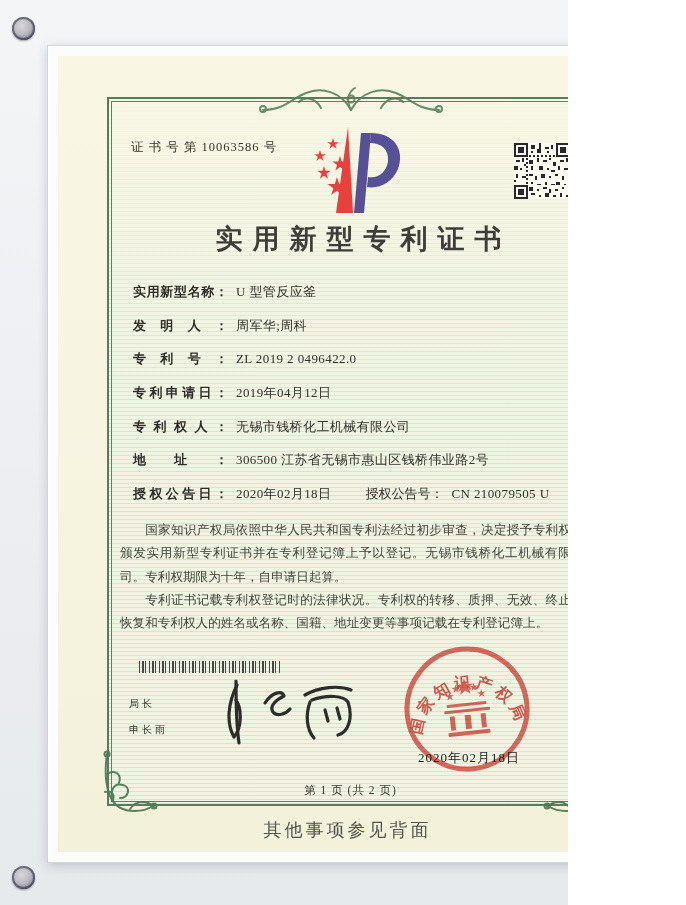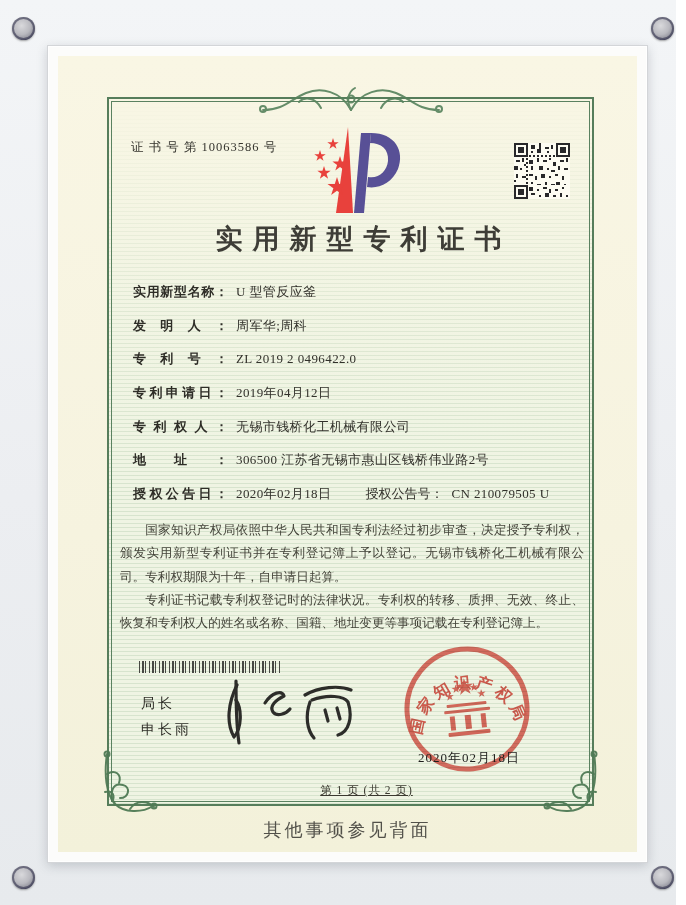--- a/index.html
+++ b/index.html
@@ -1,18 +1,18 @@
 <!DOCTYPE html>
 <html><head>
 <meta charset="utf-8">
 <style>
   * { margin:0; padding:0; box-sizing:border-box; }
   html,body { width:686px; height:905px; }
   body { font-family:"Liberation Serif","DejaVu Serif",serif; }
-  .stage { position:relative; width:676px; height:905px;
+  .stage { position:relative; width:568px; height:905px;
            background:linear-gradient(180deg,#f3f5f7 0%,#eceef1 55%,#e7eaed 100%); overflow:hidden; }
 
   
   .screw { position:absolute; width:23px; height:23px; border-radius:50%;
            background:radial-gradient(circle at 42% 38%, #d9d9dc 0%, #b9b9bf 45%, #8f8f99 70%, #3c3c52 78%, #23233a 100%);
            box-shadow:0 1px 2px rgba(0,0,0,.35), inset 0 0 0 2px rgba(40,40,70,.55); }
   .screw.tl { left:12px; top:17px; } .screw.tr { left:651px; top:17px; }
   .screw.bl { left:12px; top:866px; } .screw.br { left:651px; top:866px; }
 
   
@@ -49,30 +49,30 @@
   .g2     { margin-left:34px; }
 
   .paras  { position:absolute; left:11px; top:420px; width:464px; font-size:12.6px;
             line-height:1.85; color:#44443a; text-align:justify; }
   .paras p { text-indent:2em; }
 
   .barcode { position:absolute; left:30px; top:562px; width:142px; height:12px;
              background:repeating-linear-gradient(90deg,#2b2b28 0 1px,transparent 1px 3px,#2b2b28 3px 5px,transparent 5px 6px,#2b2b28 6px 7px,transparent 7px 10px);
              opacity:.85; }
 
-  .signer { position:absolute; left:32px; top:592px; font-size:14px; color:#2e2d27; line-height:26px; letter-spacing:3px; }
+  .signer { position:absolute; left:20px; top:592px; font-size:10px; color:#2e2d27; line-height:26px; letter-spacing:3px; }
   .signature { position:absolute; left:100px; top:576px; }
 
   .seal { position:absolute; left:292px; top:544px; width:132px; height:132px;
           mix-blend-mode:multiply; opacity:.93; transform:rotate(-6deg); }
   .sealdate { position:absolute; left:290px; top:650px; width:140px; text-align:center;
               font-size:13px; color:#1e1e1c; letter-spacing:1px; z-index:3; }
 
-  .pageinfo { position:absolute; left:16px; top:684px; width:100%; text-align:center;
-              font-size:11.5px; color:#3a392f; letter-spacing:1px;text-decoration:underline; }
+  .pageinfo { position:absolute; left:0; top:684px; width:100%; text-align:center;
+              font-size:11.5px; color:#3a392f; letter-spacing:1px; }
 
   .backnote { position:absolute; left:0; top:762px; width:100%; text-align:center;
               font-size:18px; color:#52514a; letter-spacing:3px; }
   .hiddefs { position:absolute; width:0; height:0; overflow:hidden; }
 </style>
 </head>
 <body>
 
 <svg class="hiddefs" aria-hidden="true">
   <defs>

